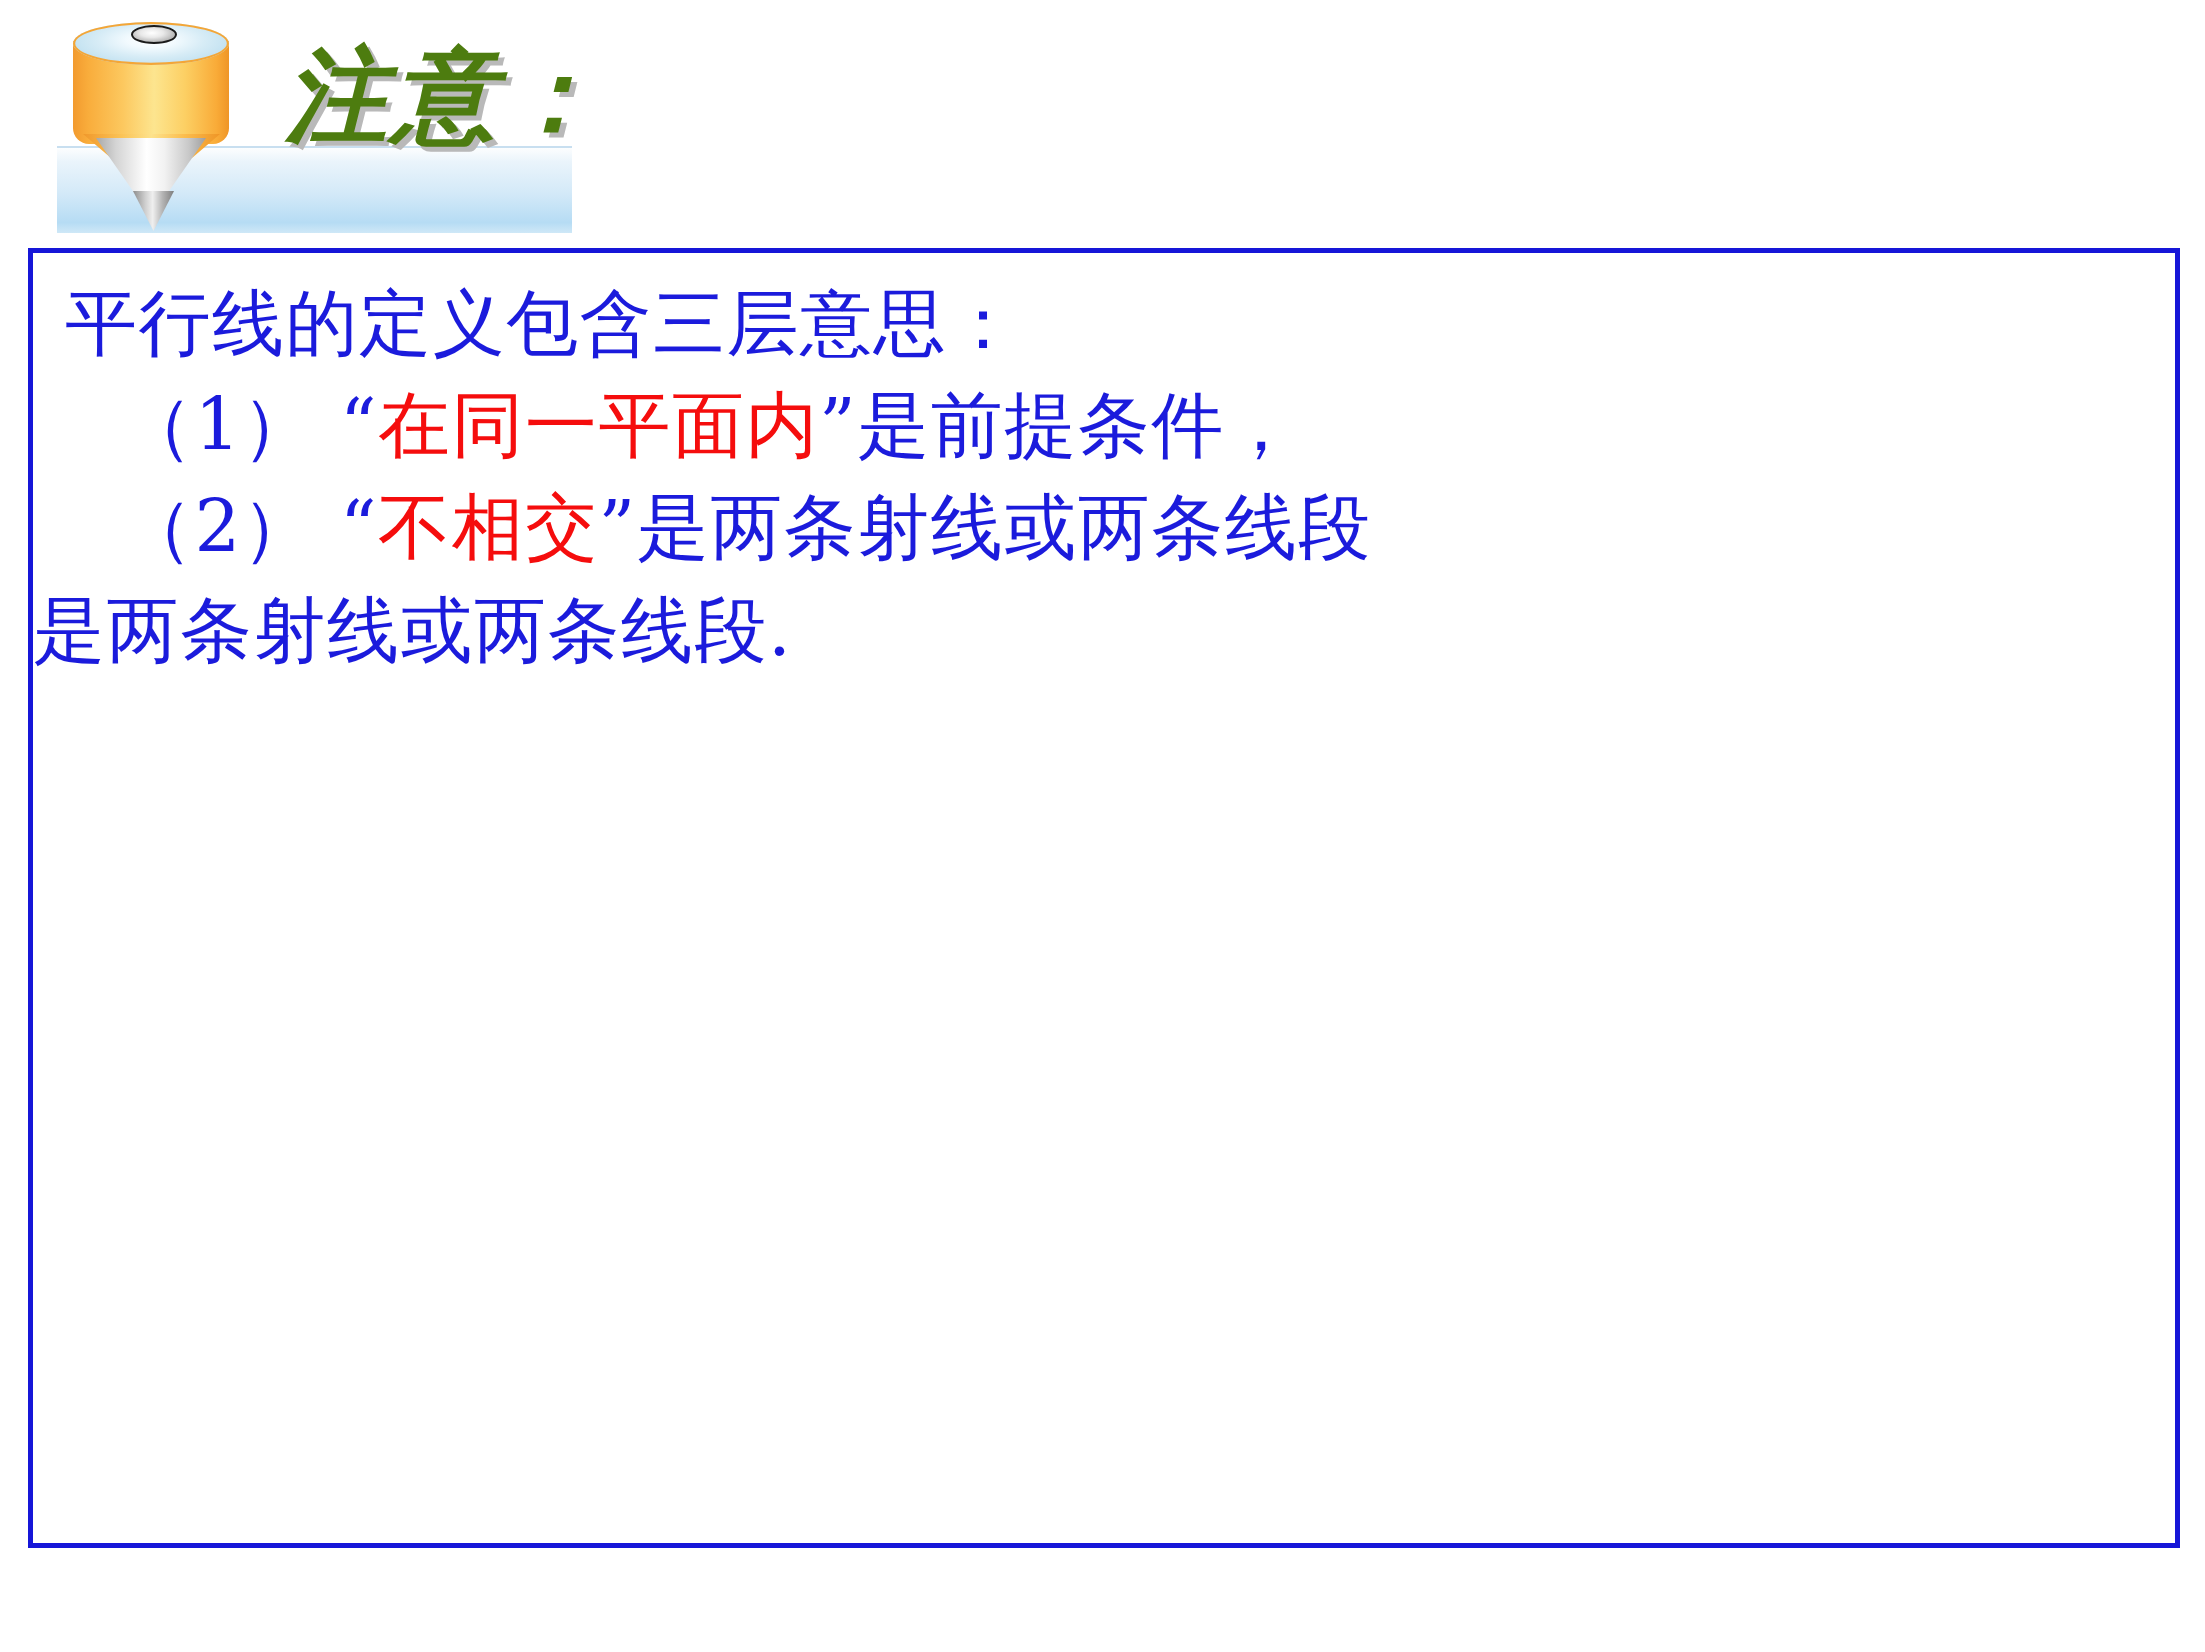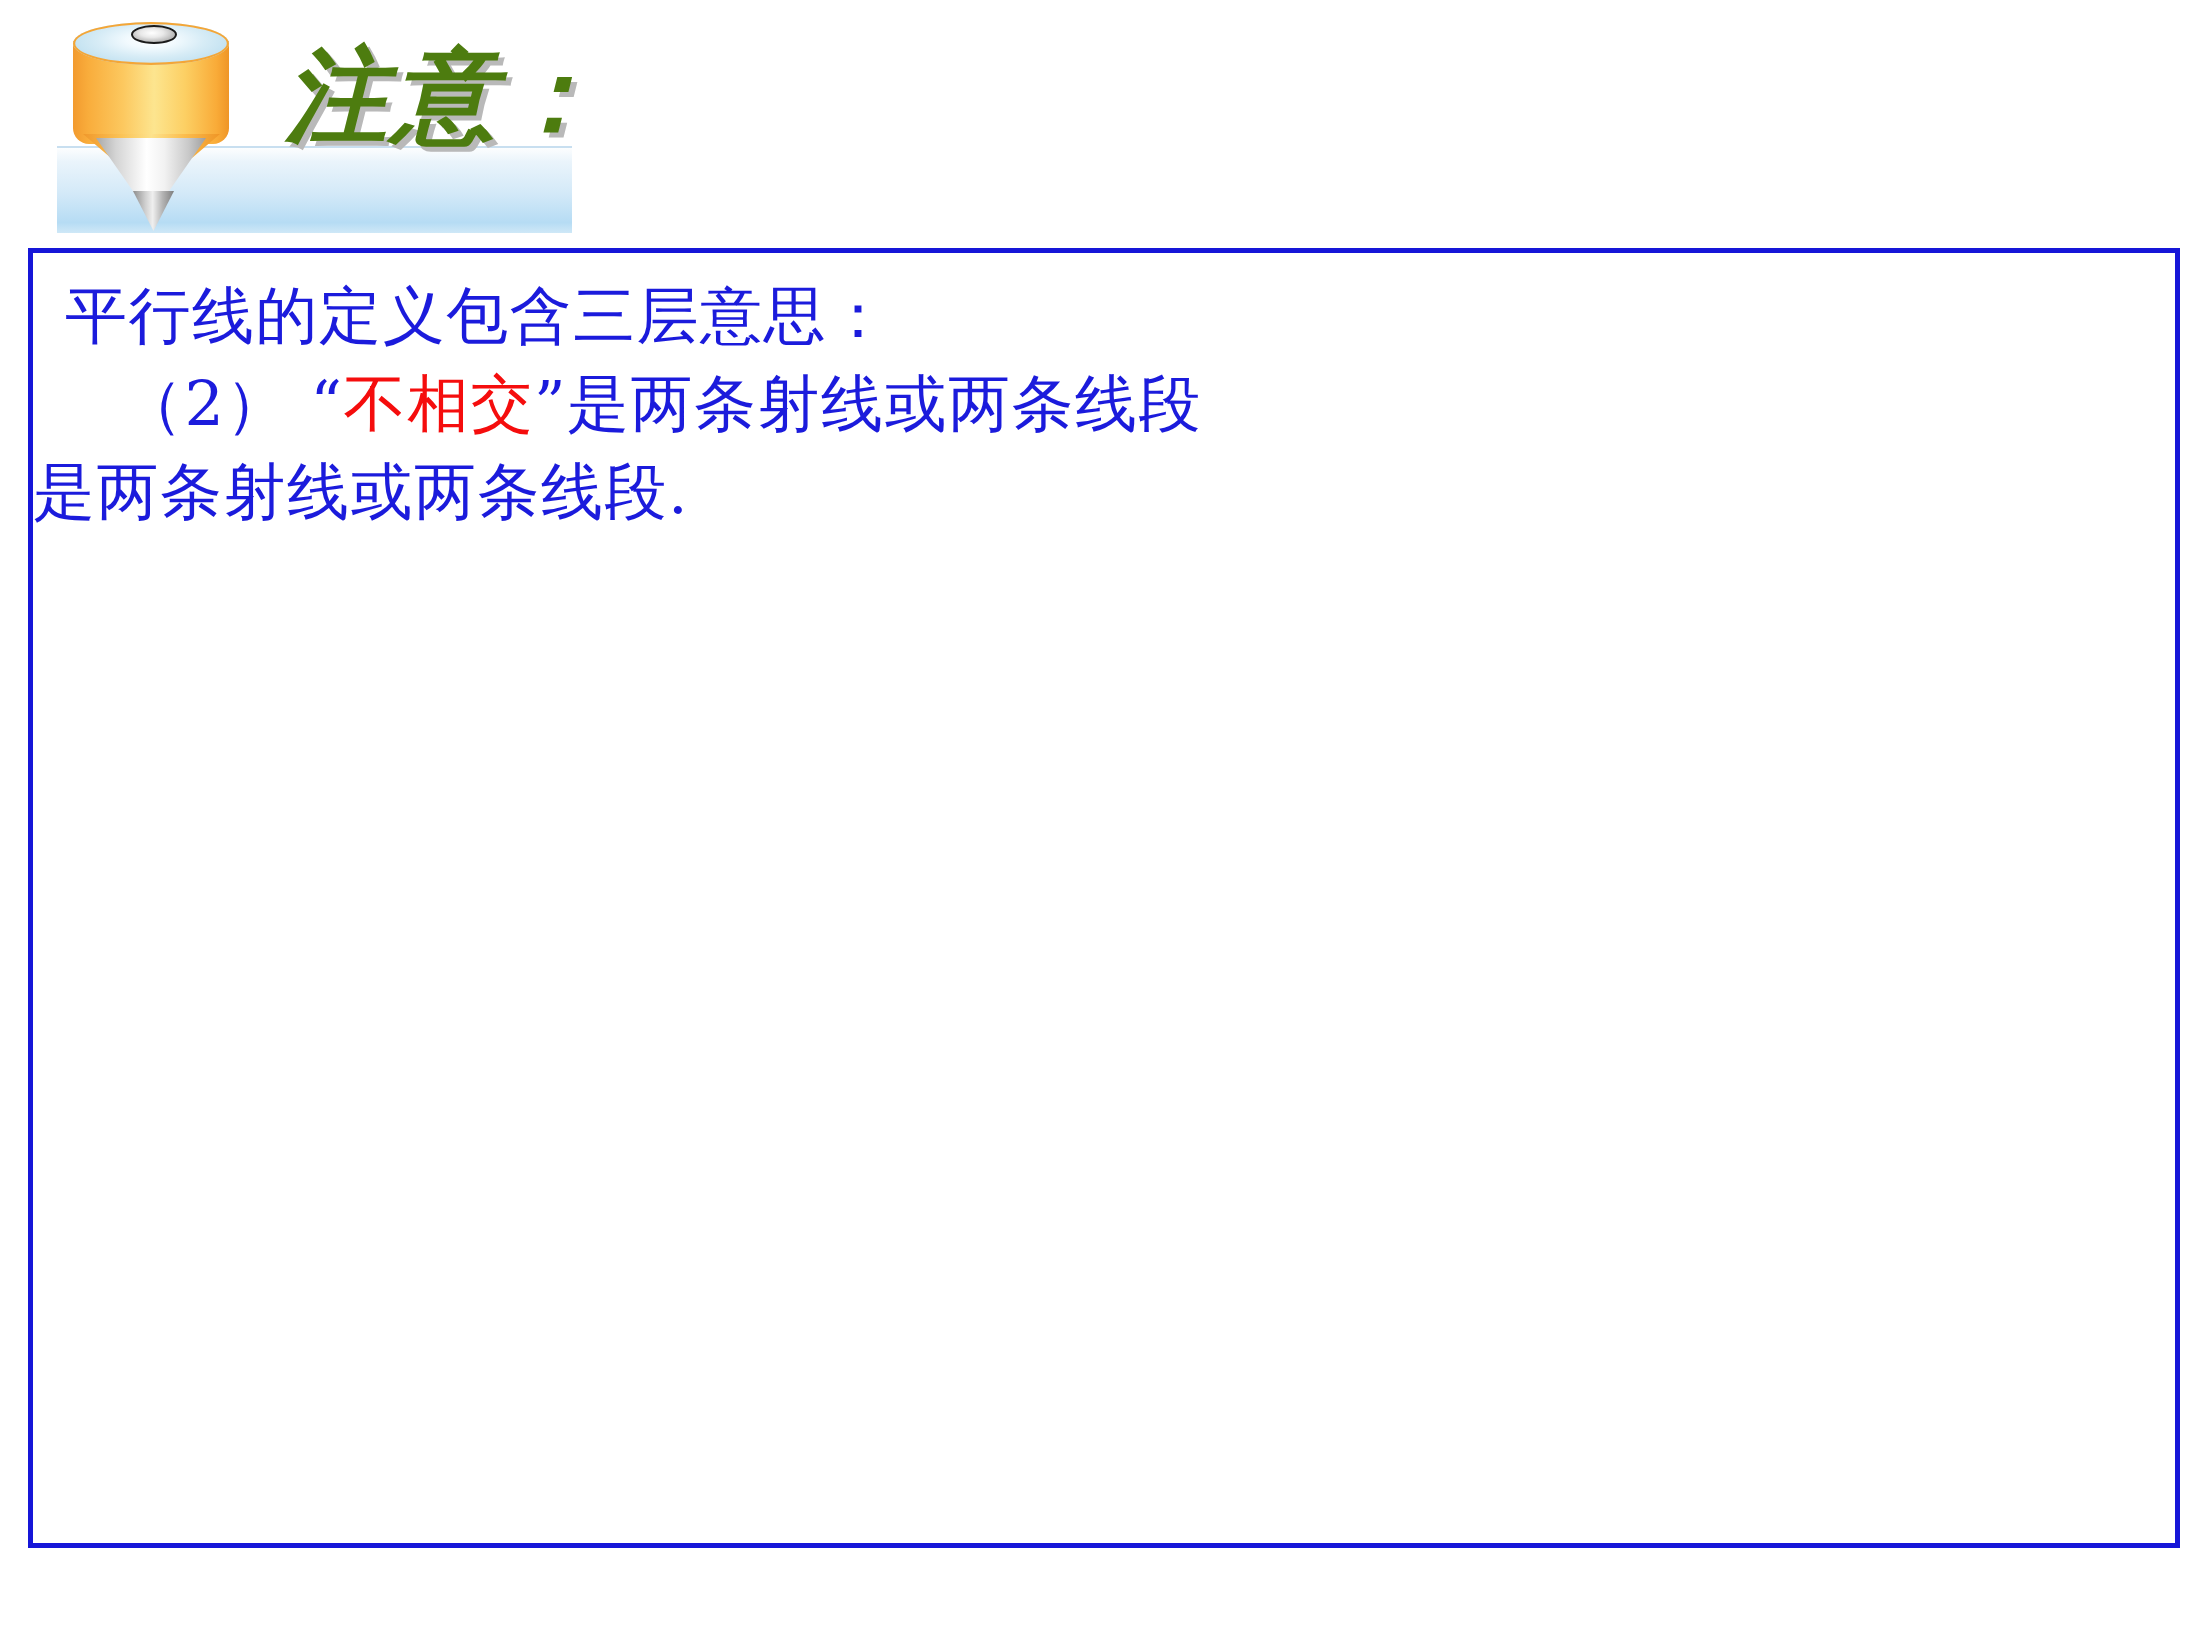--- a/index.html
+++ b/index.html
@@ -179,21 +179,21 @@
     position: absolute;
     left: 0;
     top: 0;
     width: 100%;
     padding: 19px 0 0 0;
     box-sizing: border-box;
   }
 
   .line {
     font-family: "DejaVu Serif", "Liberation Serif", serif;
-    font-size: 62px;
+    font-size: 72px;
     line-height: 1.42;
     color: #1b1bdc;
     white-space: nowrap;
     letter-spacing: 1.5px;
   }
   .line.title    { padding-left: 32px; }
   .line.item     { padding-left: 88px; }
   .line.cont     { padding-left: 382px; }
   .line.cont2    { }
 
@@ -218,20 +218,24 @@
   </div>
 
   <div class="attention">注意：</div>
 </div>
 
 <div class="content-box">
   <div class="lines">
 
     <div class="line title">平行线的定义包含三层意思：</div>
 
+    <div class="line item">
+      <span>（1）</span>
+      <span class="qm">“</span><span class="hl">在同一平面内</span><span class="qm">”</span><span>是前提条件，</span>
+    </div>
 
     <div class="line item">
       <span>（2）</span>
       <span class="qm">“</span><span class="hl">不相交</span><span class="qm">”</span><span>是两条射线或两条线段</span>
     </div>
 
     <div class="line cont2">是两条射线或两条线段.</div>
 
   </div>
 </div>

